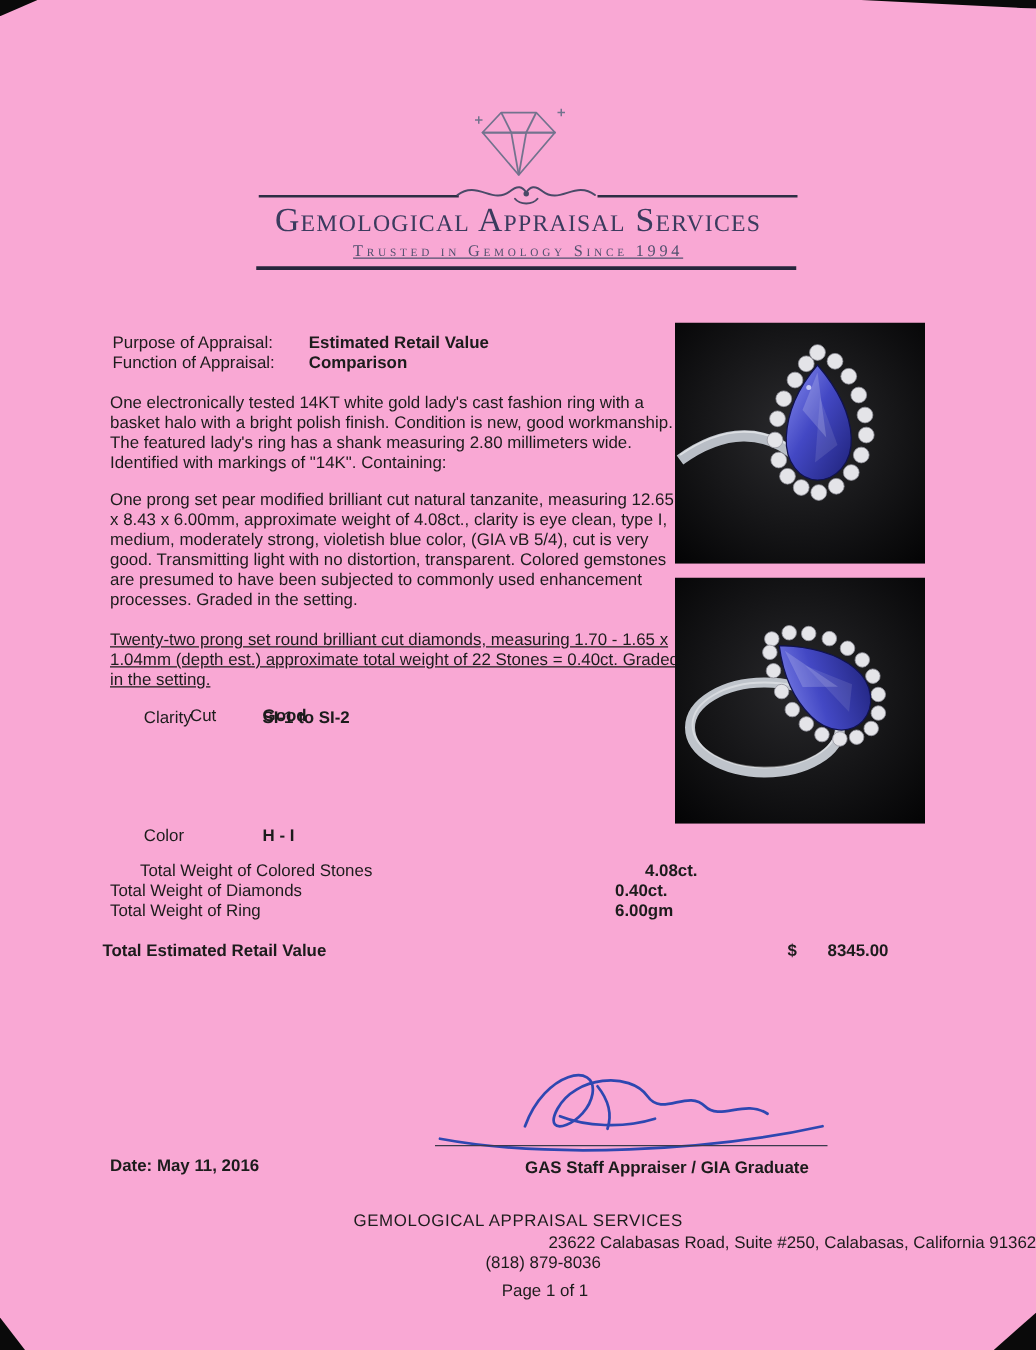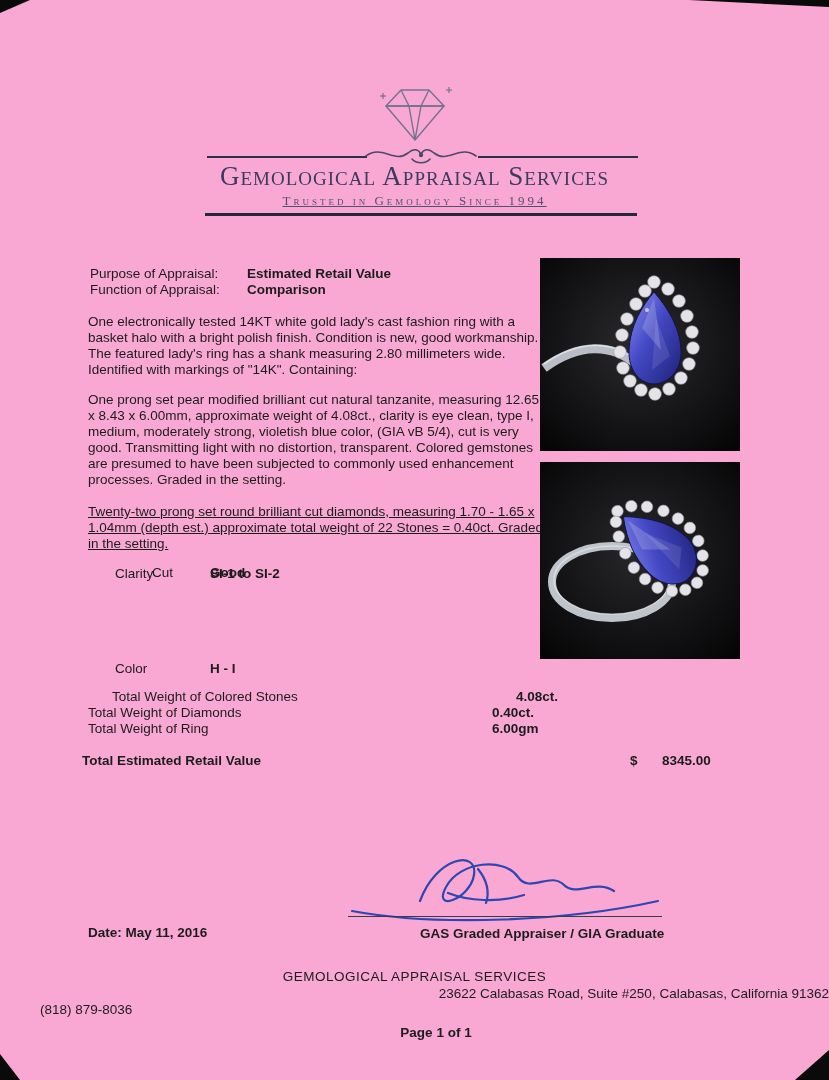--- a/index.html
+++ b/index.html
@@ -62,22 +62,22 @@
 
   
   .signature{left:328px;top:843px;}
   .sig-line{left:348px;top:916px;width:314px;height:1px;background:#3a3a4c;}
   .date-line{left:88px;top:925px;font-weight:bold;}
   .signer-line{left:420px;top:926px;font-weight:bold;}
 
   
   .footer-company{left:0;right:0;top:969px;text-align:center;letter-spacing:.5px;}
   .footer-address{left:0;right:0;top:986px;text-align:right;}
-  .footer-phone{left:0;right:0;top:1002px;text-align:left;padding-left:40px;}
-  .footer-page{left:0;right:0;top:1025px;text-align:center;font-weight:bold;padding-left:43px;}
+  .footer-phone{left:0;right:0;top:1002px;text-align:center;padding-left:40px;}
+  .footer-page{left:0;right:0;top:1025px;text-align:center;font-weight:normal;padding-left:43px;}
 </style>
 </head>
 <body>
 
 <div class="page">
 
   <div class="corner tl"></div>
   <div class="corner tr"></div>
   <div class="corner bl"></div>
   <div class="corner br"></div>
@@ -237,20 +237,20 @@
   <svg class="abs signature" width="344" height="82" viewBox="0 0 344 82">
     <g fill="none" stroke="#1d3fae" stroke-width="2.2" stroke-linecap="round" opacity=".92">
       <path d="M92,58 C108,14 150,6 146,32 C142,56 104,70 118,44 C132,18 176,14 190,34 C202,51 222,28 236,42 C248,54 268,36 286,48"></path>
       <path d="M120,50 C140,58 170,60 196,52"></path>
       <path d="M24,68 C110,84 240,78 330,58"></path>
       <path d="M150,26 C158,36 162,48 158,60"></path>
     </g>
   </svg>
   <div class="abs sig-line"></div>
   <div class="abs date-line">Date: May 11, 2016</div>
-  <div class="abs signer-line">GAS Graded Appraiser / GIA Graduate</div>
+  <div class="abs signer-line">GAS Staff Appraiser / GIA Graduate</div>
 
   <div class="abs footer-company">GEMOLOGICAL APPRAISAL SERVICES</div>
   <div class="abs footer-address">23622 Calabasas Road, Suite #250, Calabasas, California 91362</div>
   <div class="abs footer-phone">(818) 879-8036</div>
   <div class="abs footer-page">Page 1 of 1</div>
 
 </div>
 
 </body></html>

